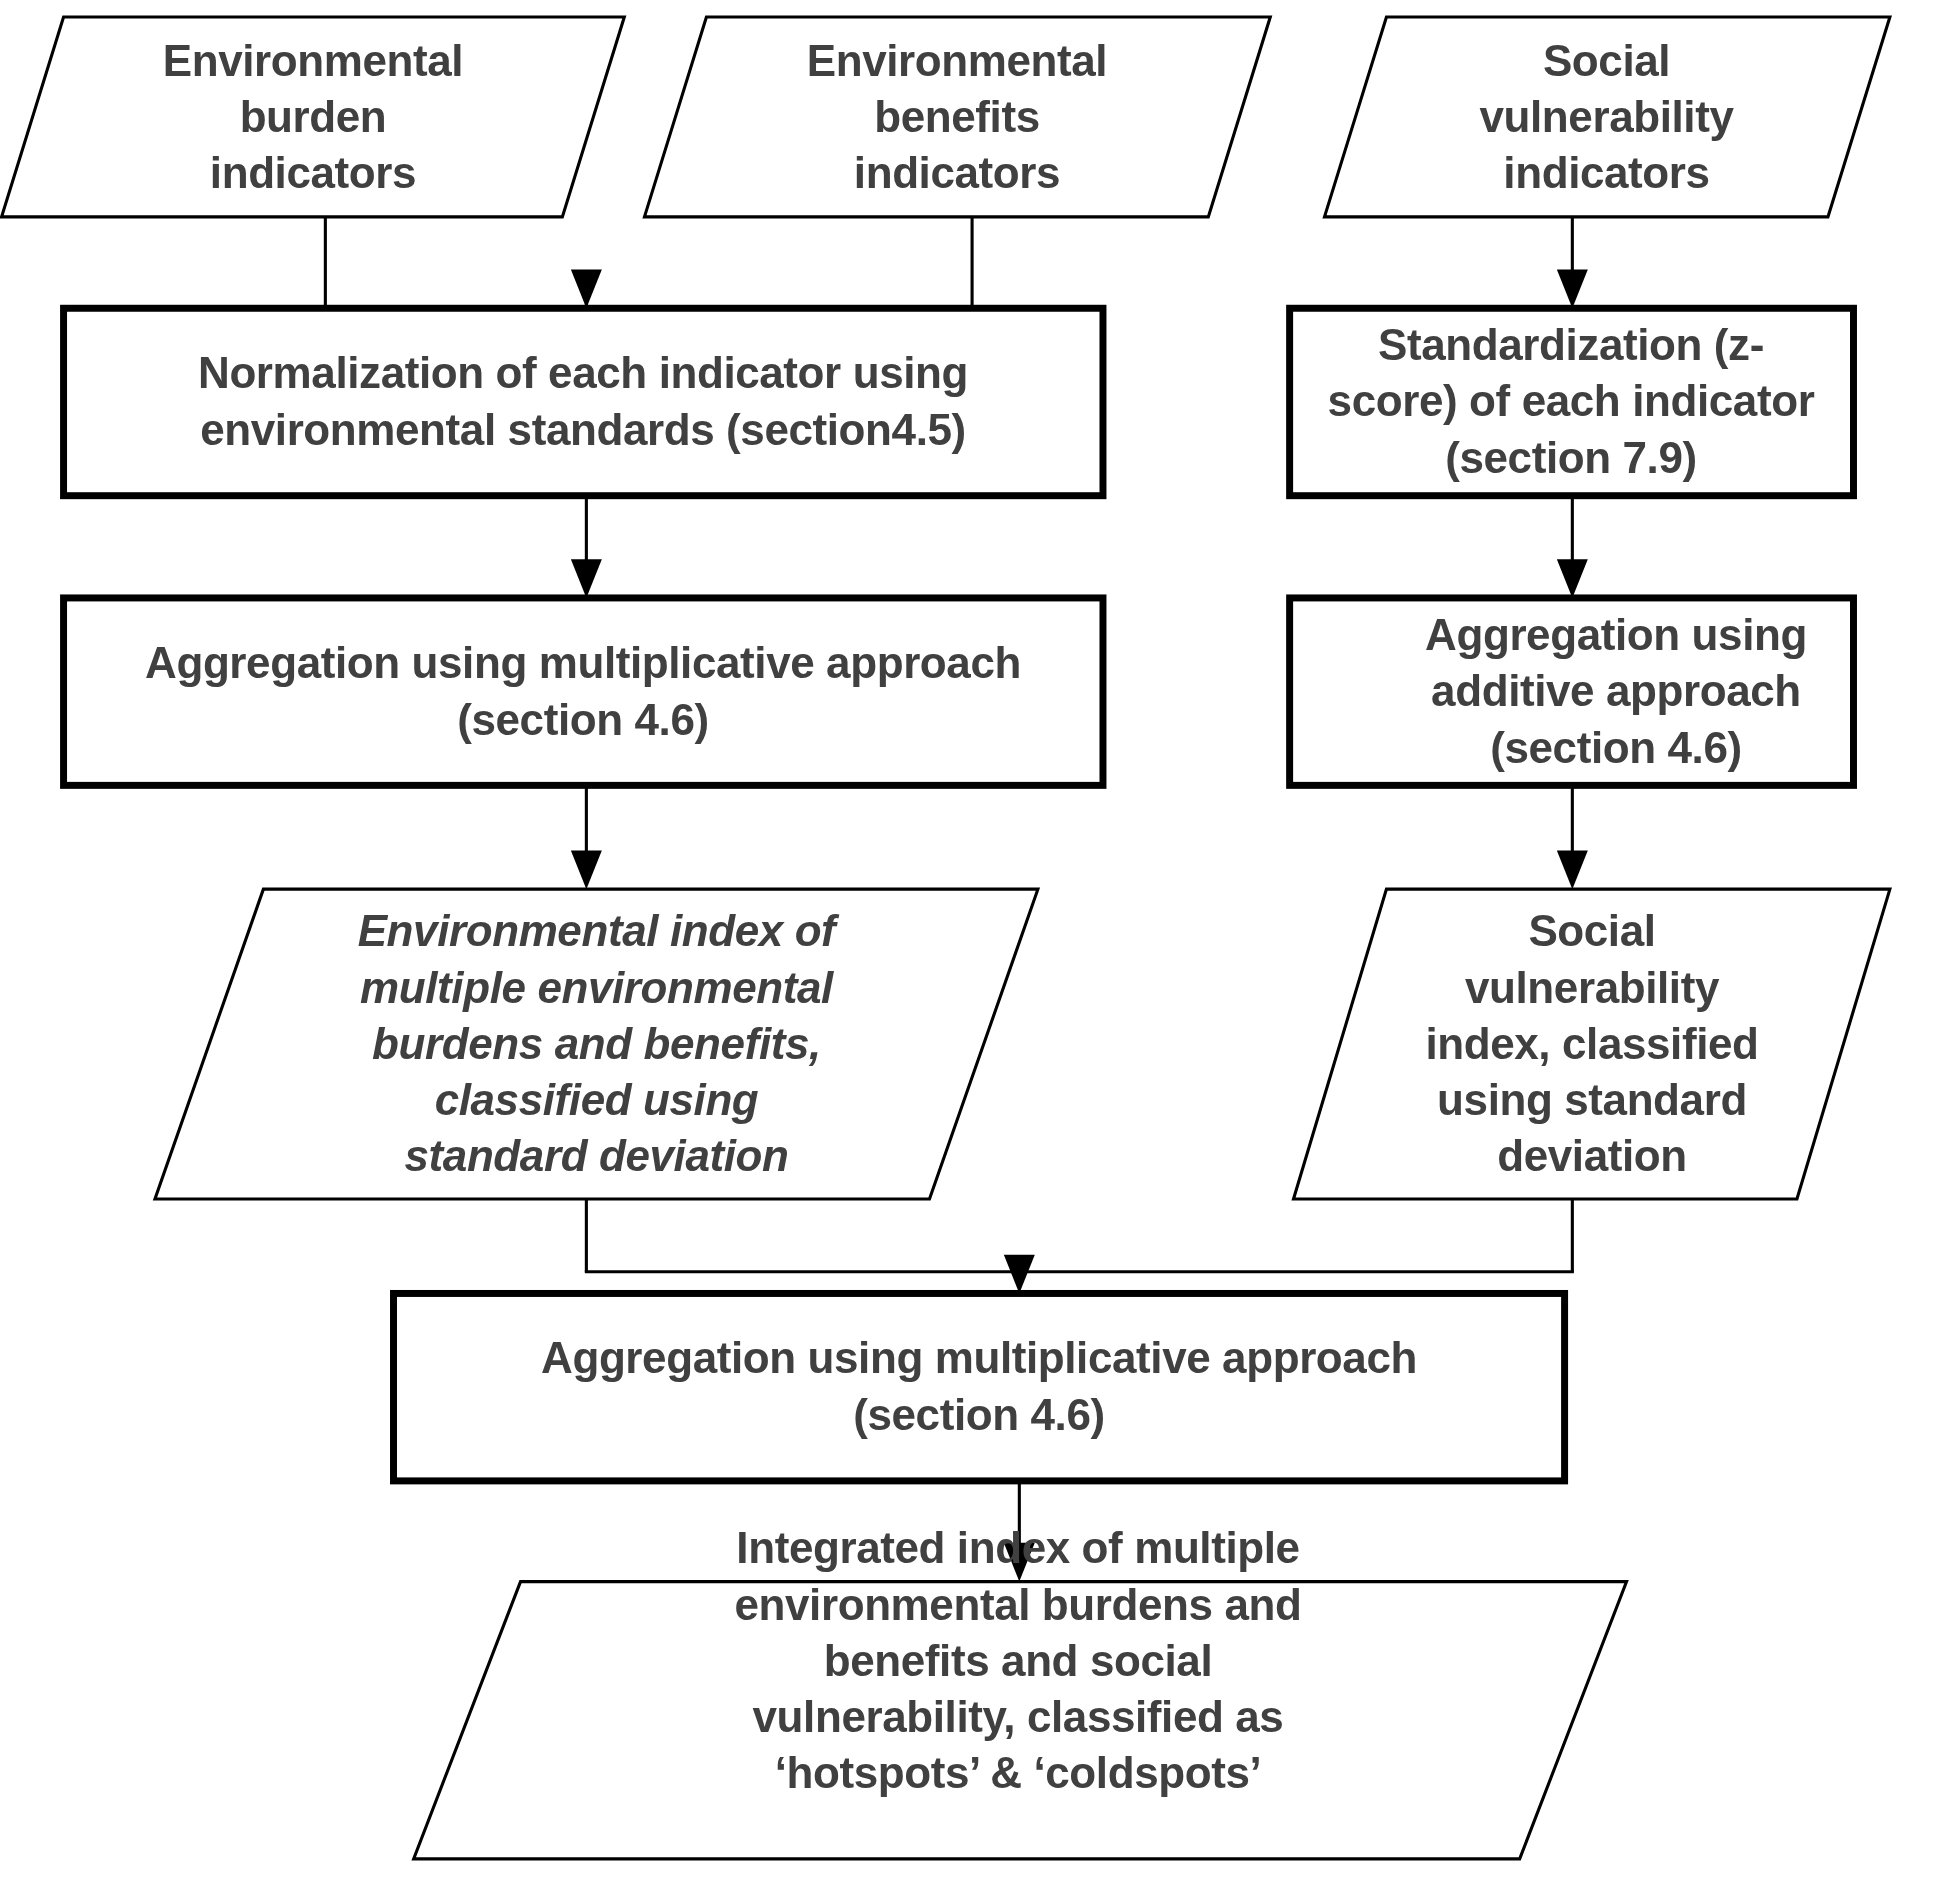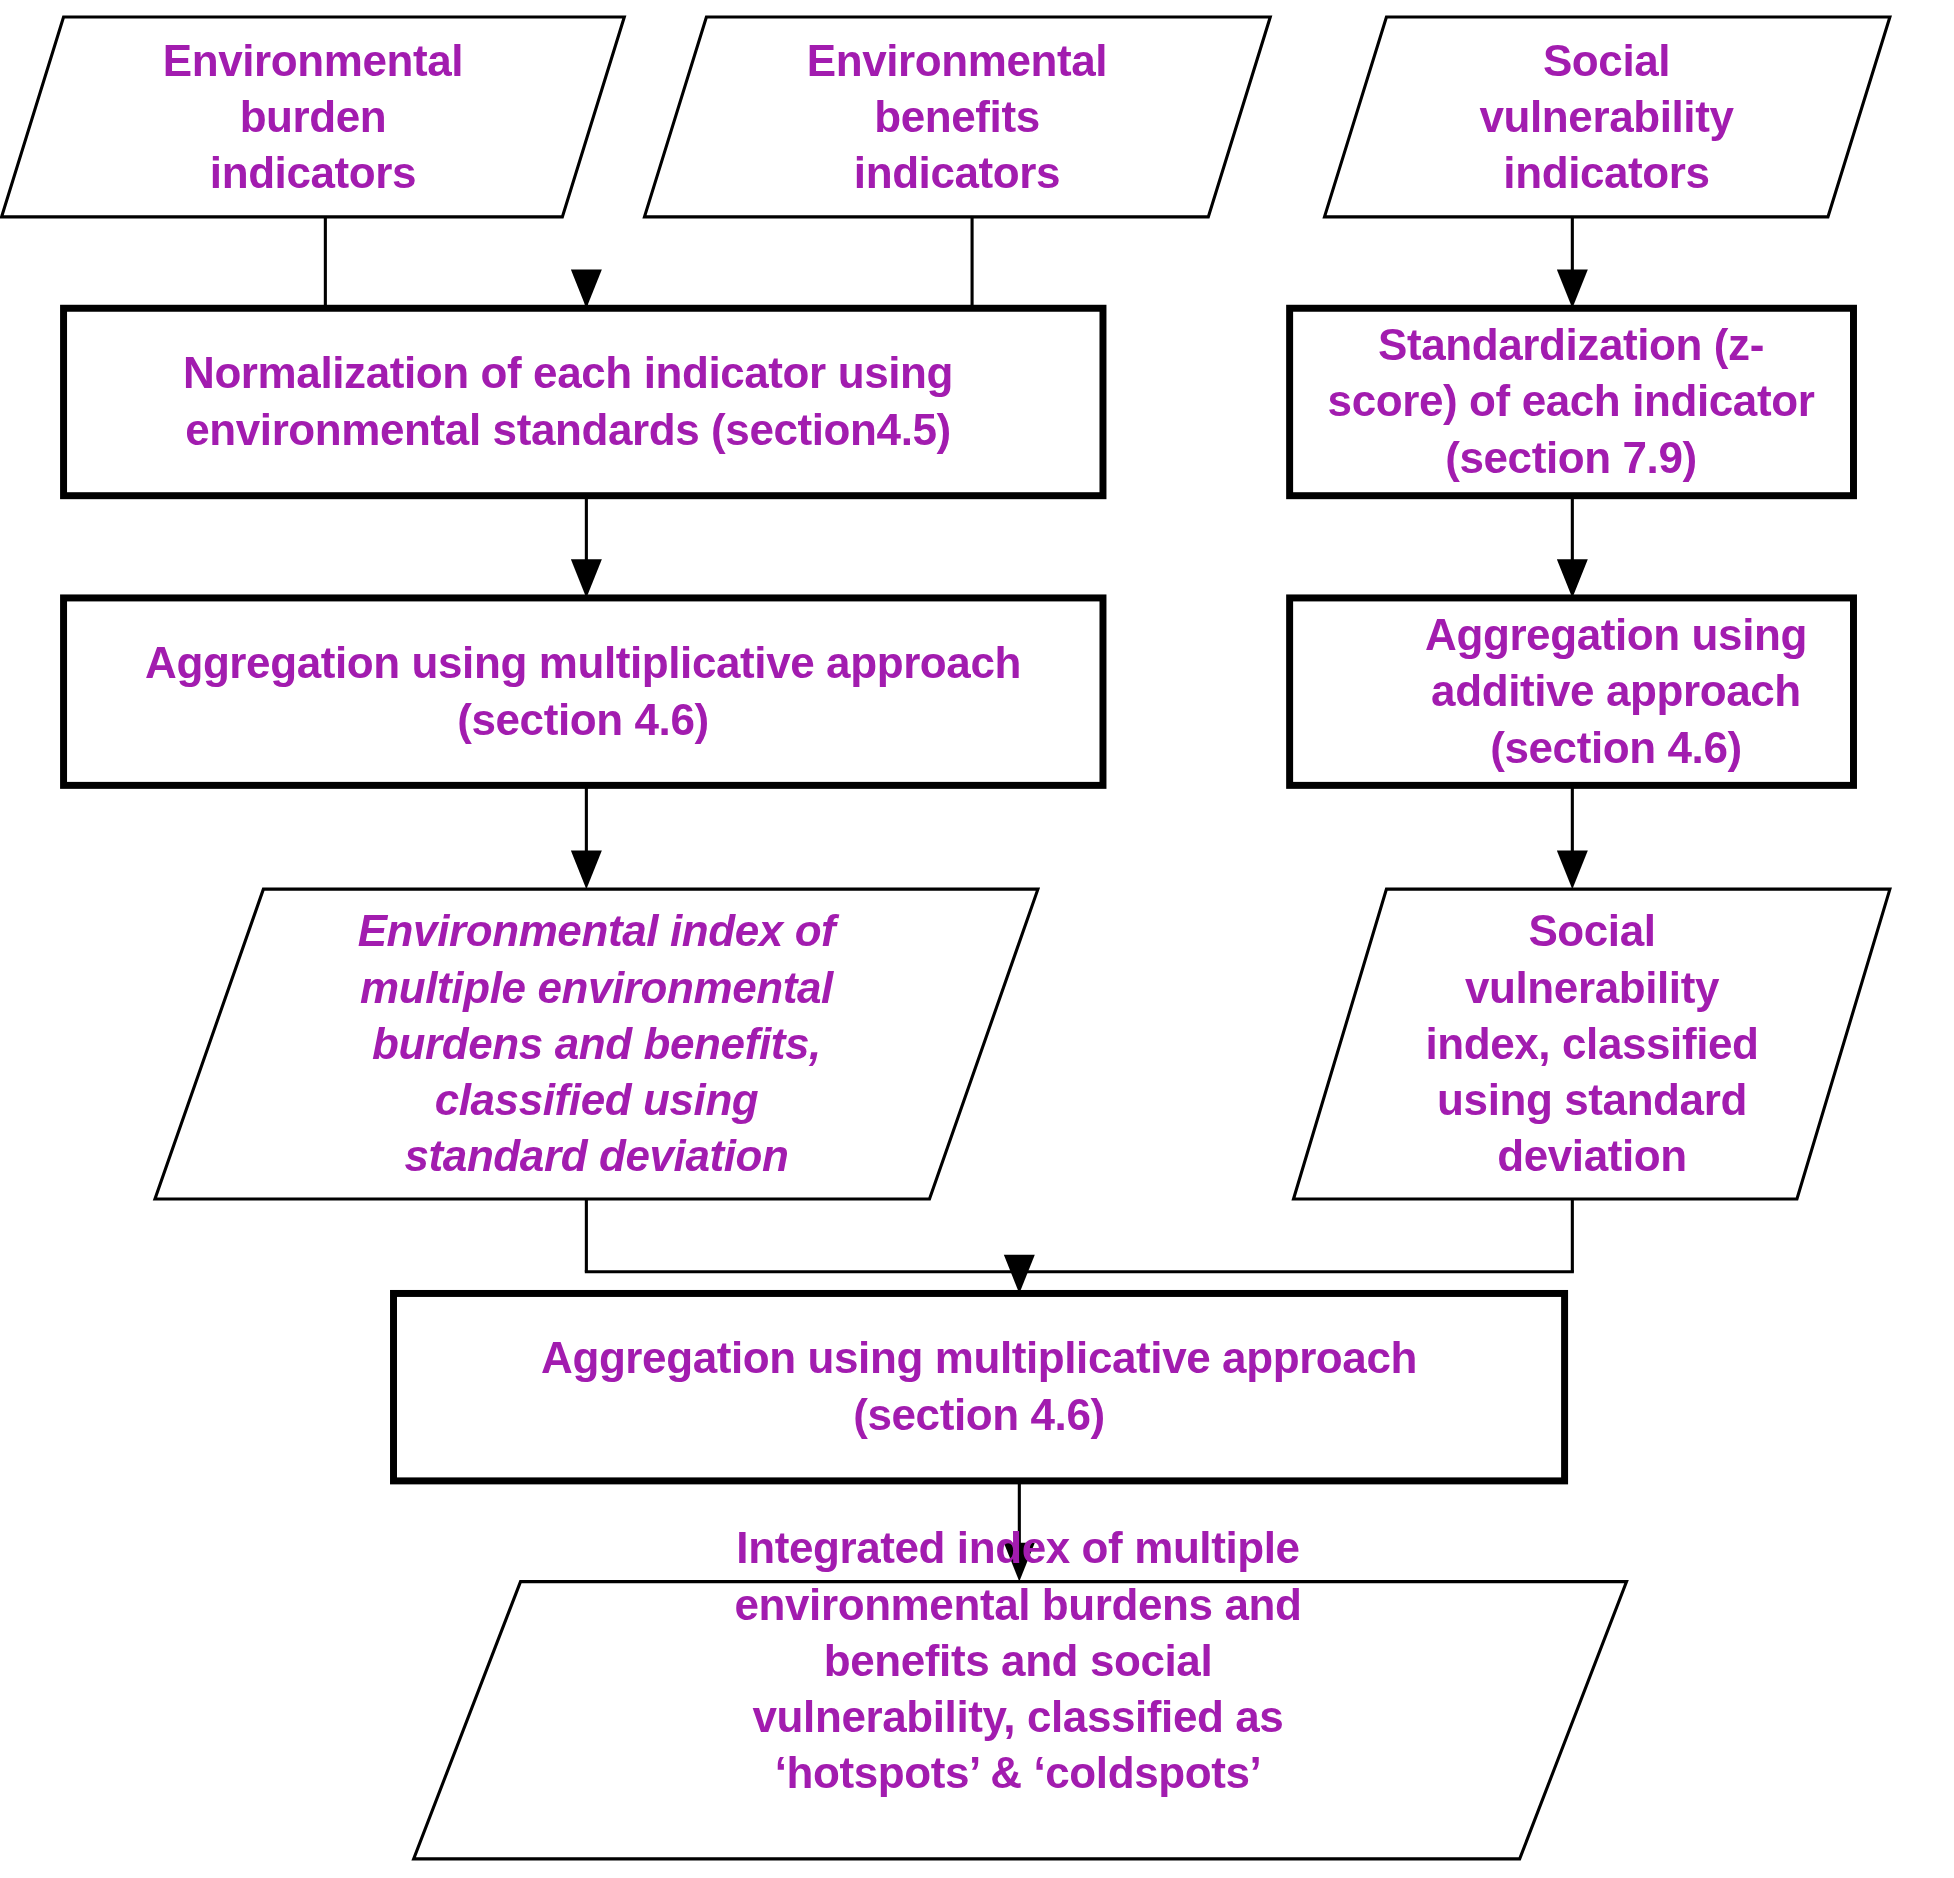--- a/index.html
+++ b/index.html
@@ -46,21 +46,21 @@
     stroke: none;
   }
   .node-label {
     position: absolute;
     display: flex;
     align-items: center;
     justify-content: center;
     text-align: center;
     font-family: "Liberation Sans", sans-serif;
     font-weight: bold;
-    color: #a21caf;
+    color: #404040;
     font-size: 44px;
     line-height: 1.28;
     letter-spacing: -0.4px;
     pointer-events: none;
     white-space: pre-line;
   }
 </style>
 </head>
 <body>
 
@@ -127,21 +127,21 @@
 indicators</div>
 
   <div class="node-label" style="left:644px; top:17px;   width:626px;  height:200px;">Environmental
 benefits
 indicators</div>
 
   <div class="node-label" style="left:1324px; top:17px;  width:565px;  height:200px;">Social
 vulnerability
 indicators</div>
 
-  <div class="node-label" style="left:64px; top:308px;  width:1008px; height:187px;">Normalization of each indicator using
+  <div class="node-label" style="left:79px; top:308px;  width:1008px; height:187px;">Normalization of each indicator using
 environmental standards (section4.5)</div>
 
   <div class="node-label" style="left:1297px; top:308px; width:548px;  height:187px;">Standardization (z-
 score) of each indicator
 (section 7.9)</div>
 
   <div class="node-label" style="left:79px; top:598px;  width:1008px; height:187px;">Aggregation using multiplicative approach
 (section 4.6)</div>
 
   <div class="node-label" style="left:1342px; top:598px; width:548px;  height:187px;">Aggregation using

